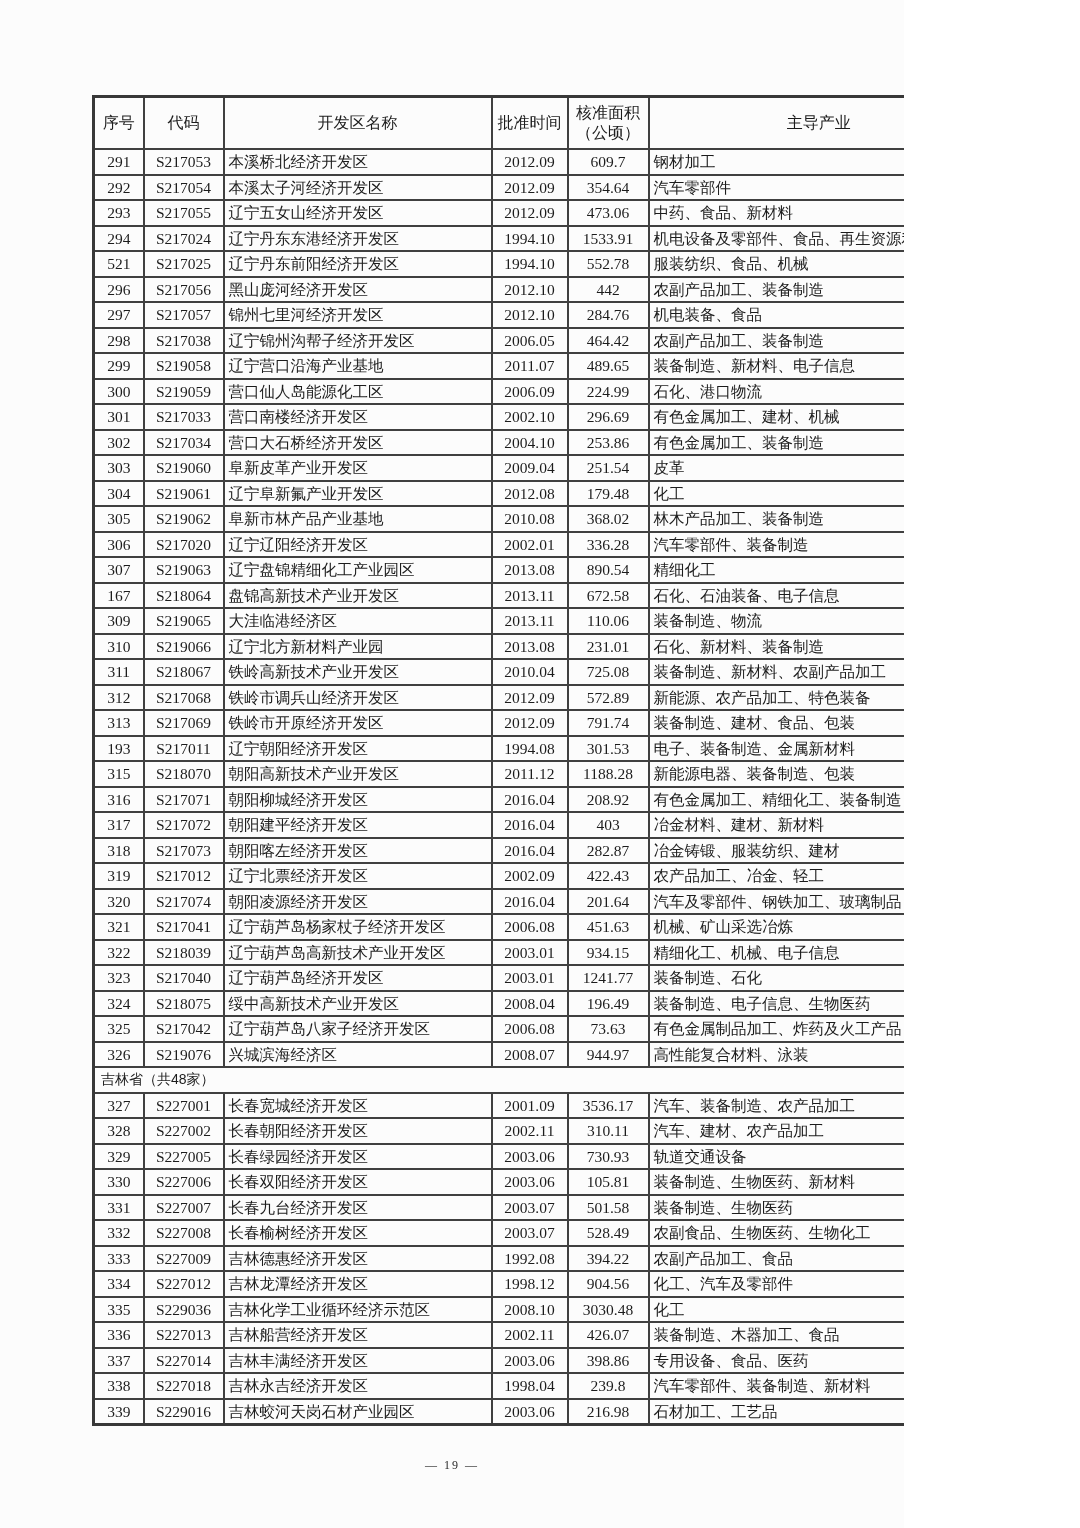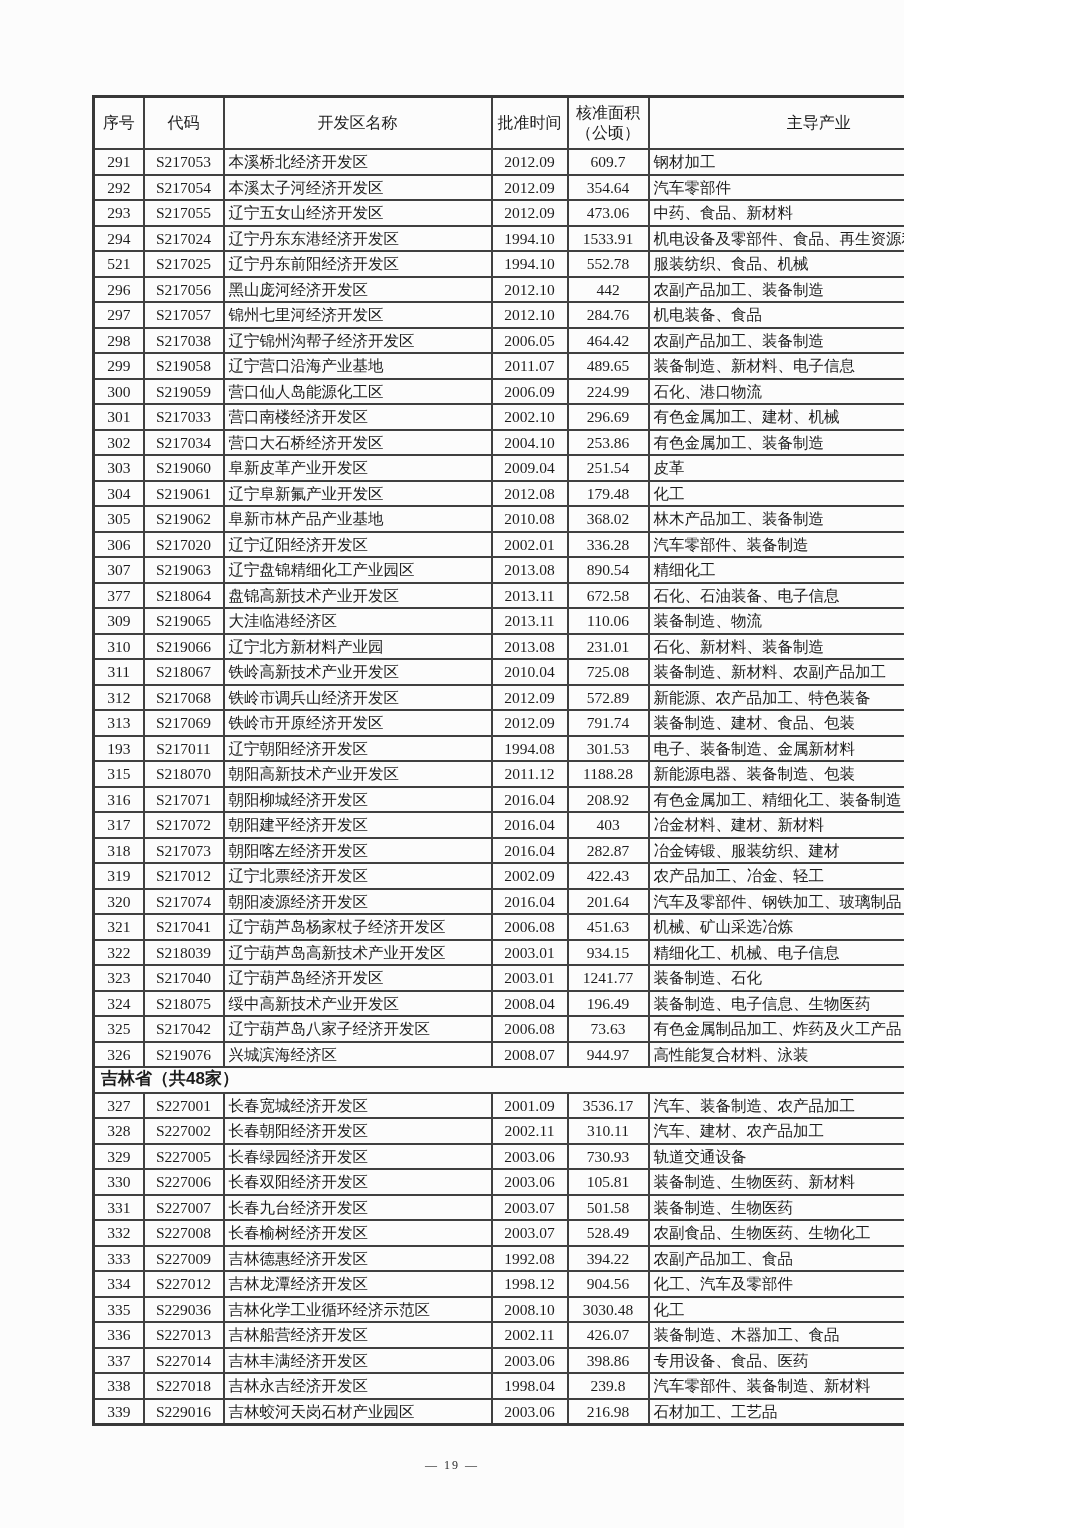--- a/index.html
+++ b/index.html
@@ -42,24 +42,24 @@
     font-size: 16px;
   }
   table.zones td {
     height: 23.5px;
     line-height: 1.1;
   }
   td.center { text-align: center; }
   td.left   { text-align: left; padding-left: 6px; }
   tr.section-row td {
     font-family: "Liberation Sans", "DejaVu Sans", sans-serif;
-    font-weight: bold;
+    font-weight: normal;
     text-align: left;
     padding-left: 6px;
-    font-size: 17px;
+    font-size: 14px;
   }
   col.c-no   { width: 50px; }
   col.c-code { width: 80px; }
   col.c-name { width: 268px; }
   col.c-date { width: 76px; }
   col.c-area { width: 81px; }
   col.c-ind  { width: 341px; }
   .footer {
     position: absolute;
     left: 0;
@@ -227,21 +227,21 @@
         </tr>
         <tr>
           <td class="center">307</td>
           <td class="center">S219063</td>
           <td class="left">辽宁盘锦精细化工产业园区</td>
           <td class="center">2013.08</td>
           <td class="center">890.54</td>
           <td class="left">精细化工</td>
         </tr>
         <tr>
-          <td class="center">377</td>
+          <td class="center">167</td>
           <td class="center">S218064</td>
           <td class="left">盘锦高新技术产业开发区</td>
           <td class="center">2013.11</td>
           <td class="center">672.58</td>
           <td class="left">石化、石油装备、电子信息</td>
         </tr>
         <tr>
           <td class="center">309</td>
           <td class="center">S219065</td>
           <td class="left">大洼临港经济区</td>

